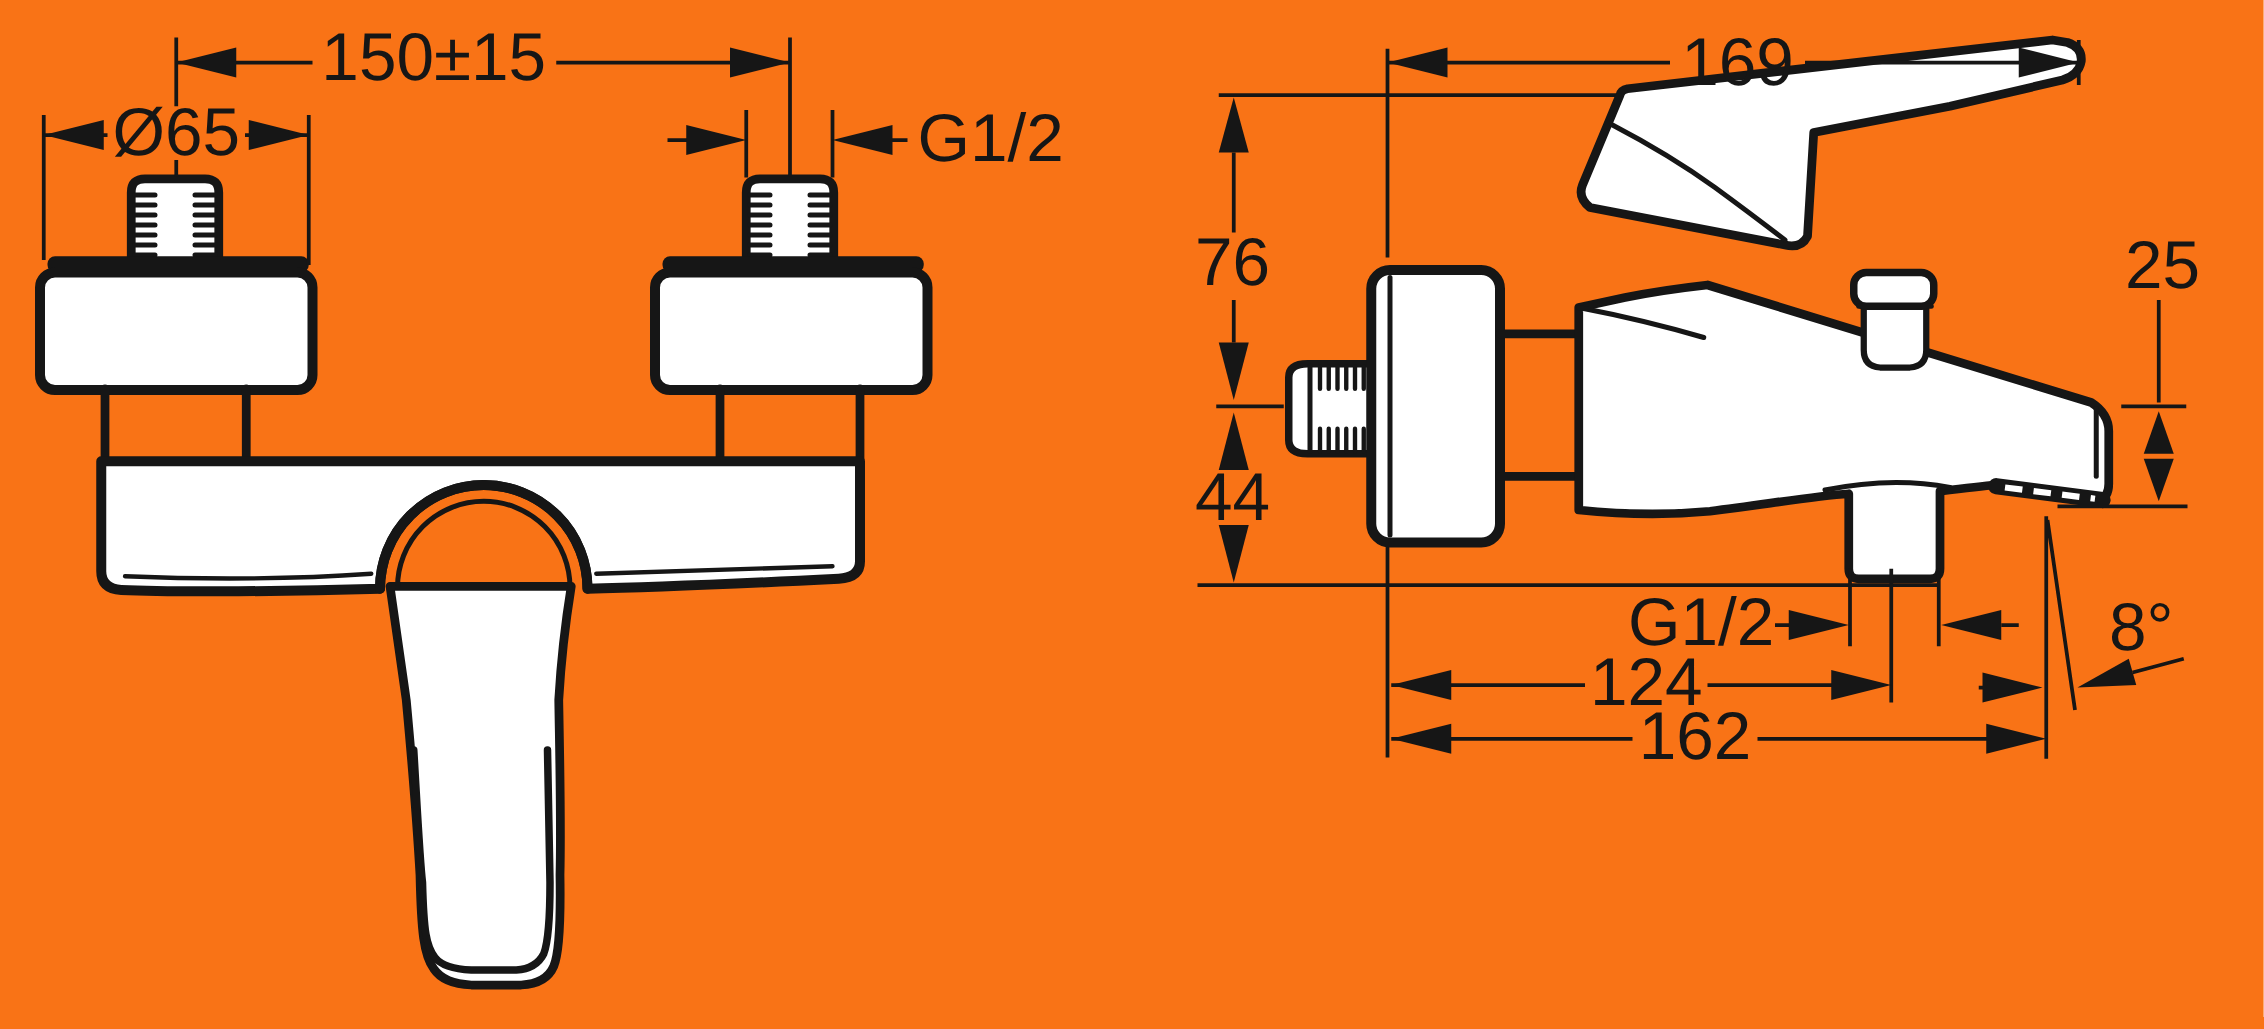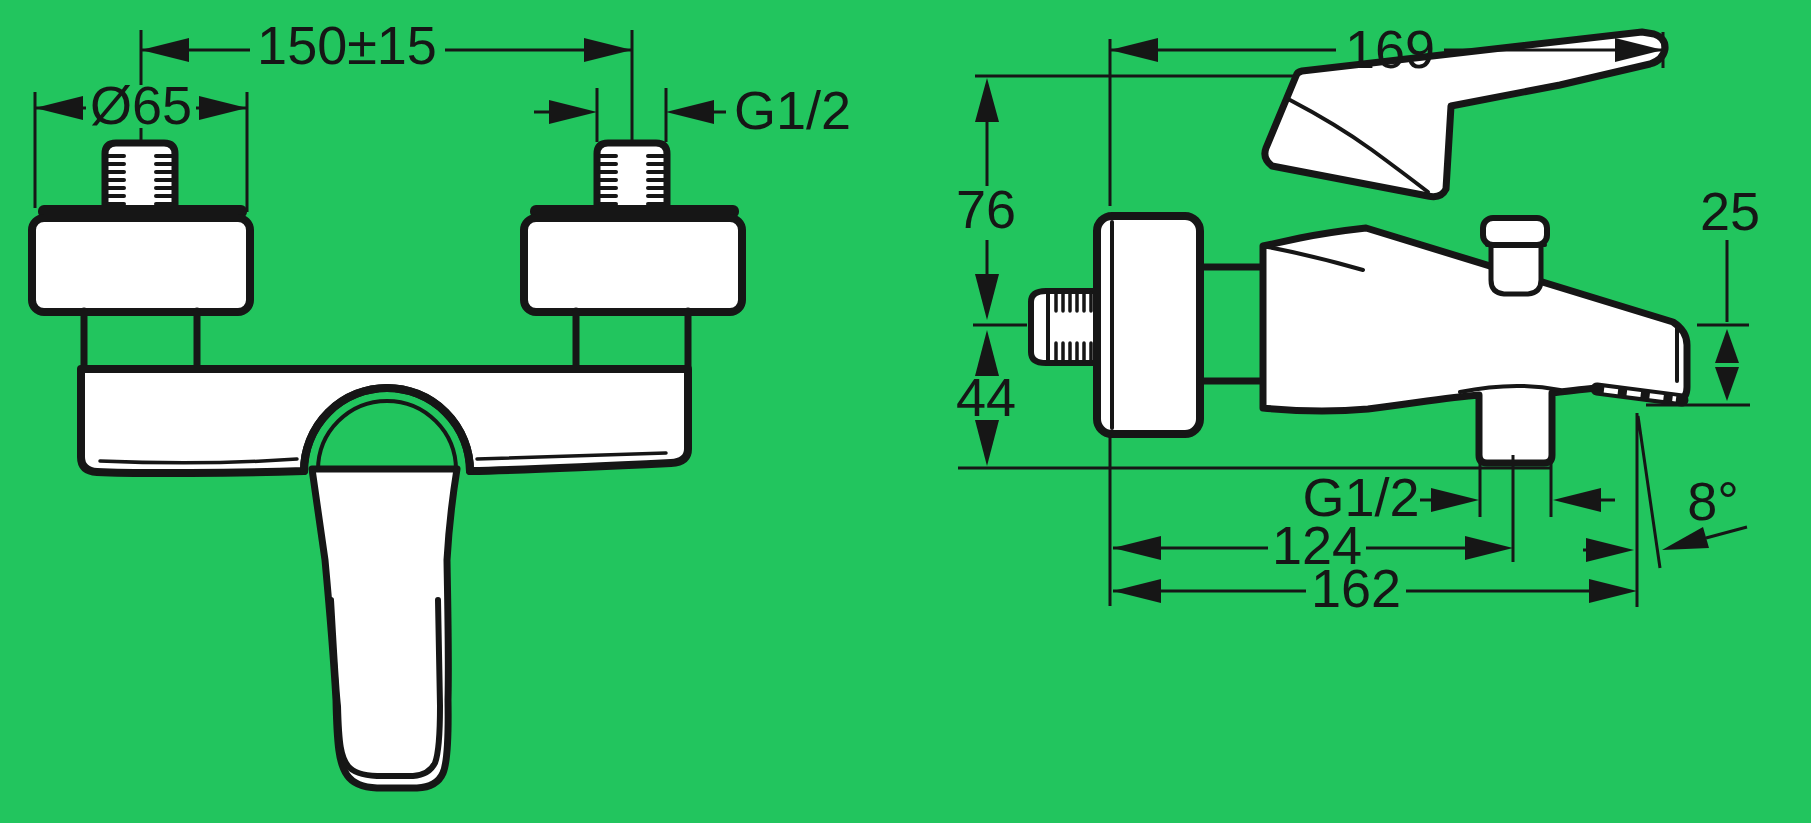--- a/index.html
+++ b/index.html
@@ -1,16 +1,16 @@
 <!DOCTYPE html>
 <html><head>
 <meta charset="utf-8">
 <style>
   html,body{margin:0;padding:0;background:#ffffff;}
-  #stage{position:relative;width:1811px;height:823px;background:#22c55e;overflow:hidden;}
+  #stage{position:relative;width:1811px;height:823px;background:#f97316;overflow:hidden;}
   svg{display:block;}
   .ln{fill:none;stroke:#161616;stroke-linecap:round;stroke-linejoin:round;}
   .ol{fill:#ffffff;stroke:#161616;stroke-linecap:round;stroke-linejoin:round;}
   .solid{fill:#161616;stroke:none;}
   .dim{fill:none;stroke:#161616;stroke-width:3;stroke-linecap:butt;}
   .ar{fill:#161616;stroke:none;}
   .s3{stroke-width:3.5}.s4{stroke-width:4}.s5{stroke-width:5}.s6{stroke-width:6}.s7{stroke-width:7}.s8{stroke-width:8}
   text.t{font-family:"Liberation Sans", sans-serif;font-size:54px;fill:#161616;text-anchor:middle;}
   text.ts{text-anchor:start;}
 </style>

